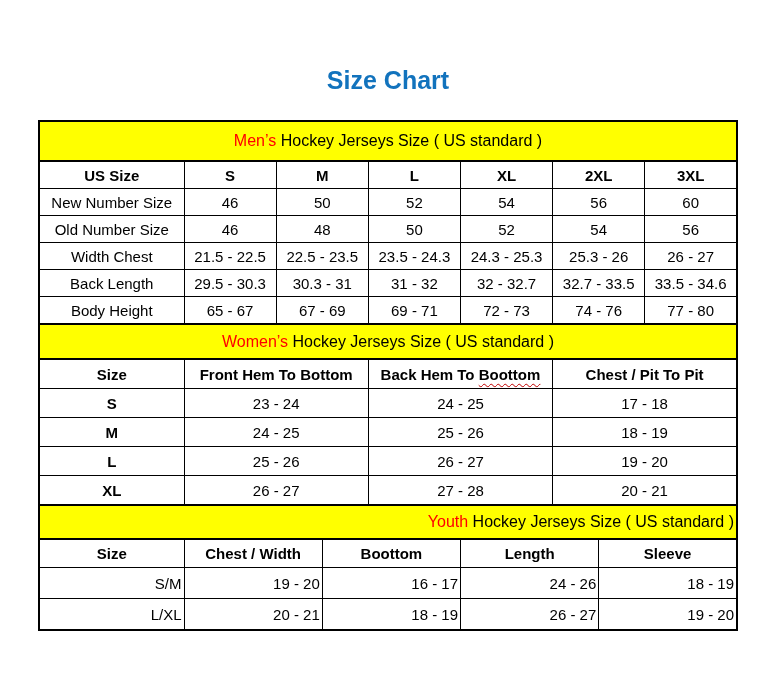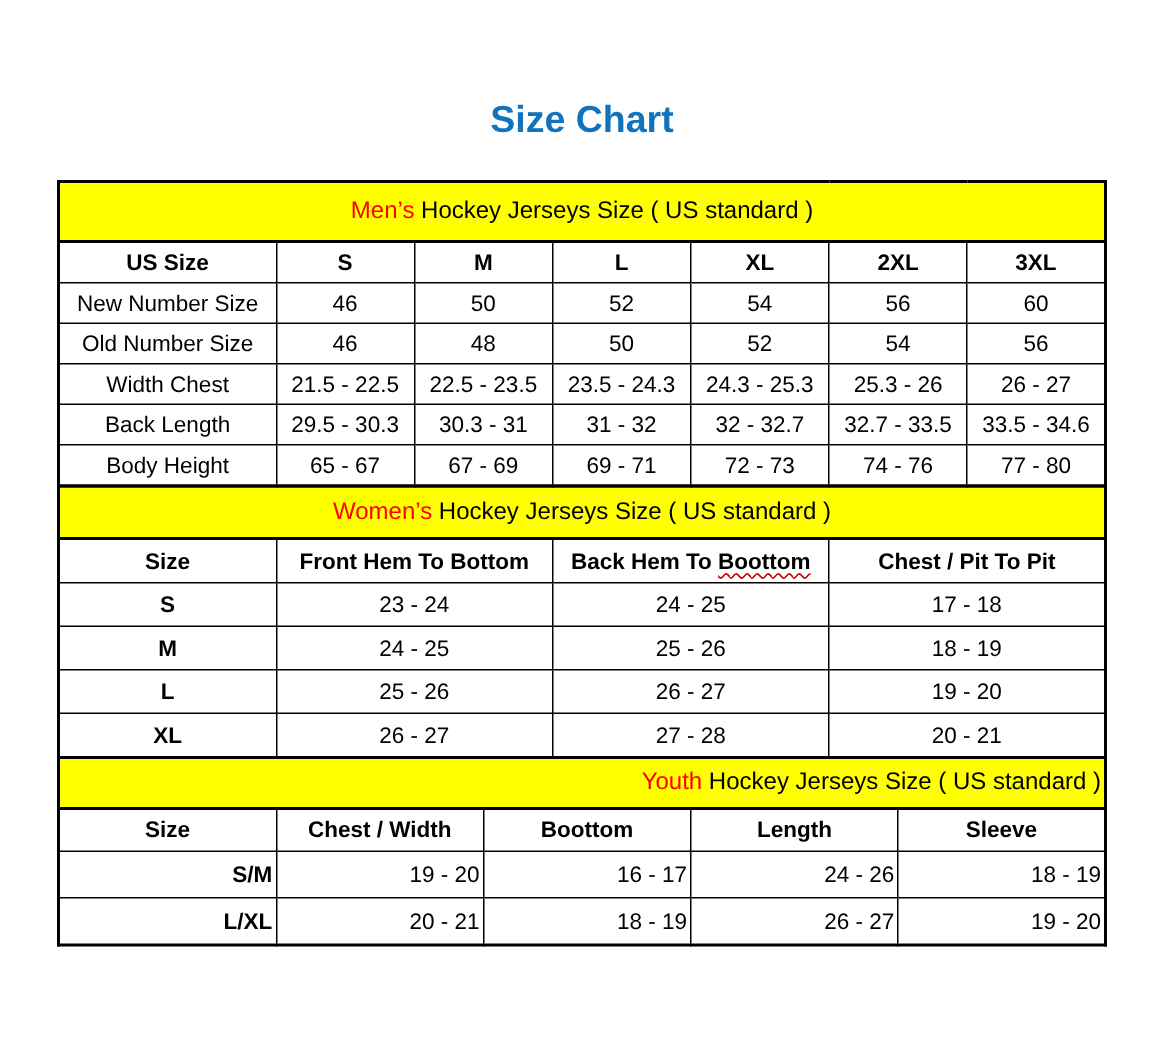--- a/index.html
+++ b/index.html
@@ -43,21 +43,21 @@
   .mens th{height:26px;}
   .mens td.data-cell,.mens td.row-label{height:26px;}
   .mens td.row-label{font-weight:normal;}
   .womens .band-cell{height:33px;}
   .womens th{height:28px;}
   .womens td{height:28px;}
   .womens td.row-label{font-weight:bold;}
   .youth .band-cell{height:32px;}
   .youth th{height:27px;}
   .youth td{height:30px;text-align:right;}
-  .youth td.row-label{font-weight:bold;margin-top:36px;}
+  .youth td.row-label{font-weight:normal;margin-top:36px;}
   .squiggle{
     text-decoration-line:underline;
     text-decoration-style:wavy;
     text-decoration-color:var(--squiggle);
     text-decoration-thickness:1px;
     text-underline-offset:3px;
   }
 </style>
 </head>
 <body>

